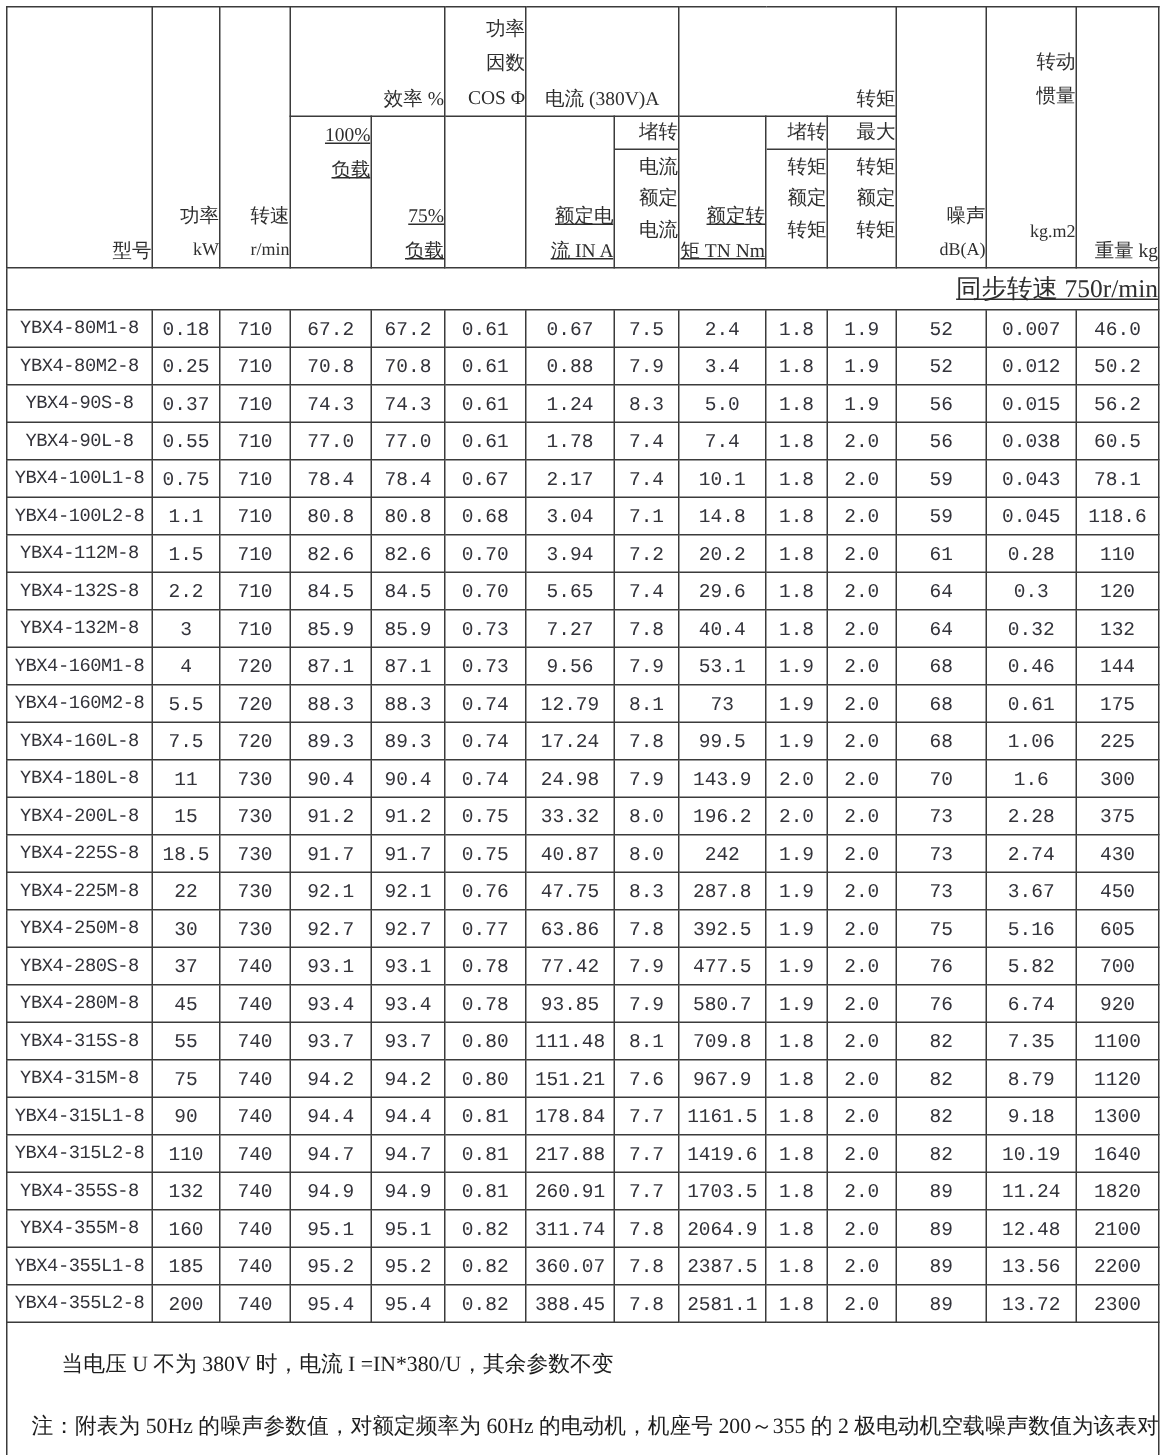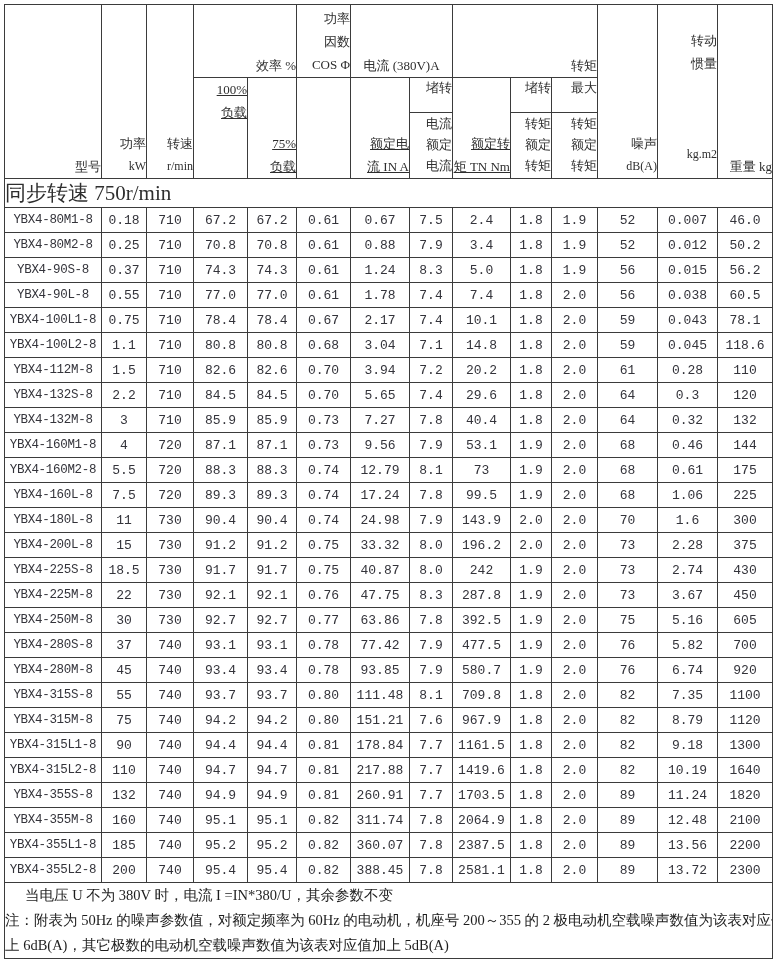--- a/index.html
+++ b/index.html
@@ -13,36 +13,36 @@
   th{font-size:13px;line-height:23px;vertical-align:middle;text-align:right;}
   th .ln{display:block;}
   th.vb{vertical-align:bottom;padding-bottom:7px;}
   th.vt{vertical-align:top;padding-top:5px;}
   th.tl{text-align:right;padding-left:8px;text-decoration:underline;}
   th.model-h{vertical-align:bottom;padding-bottom:15px;}
   th.eff-h{text-align:right;padding-left:10px;}
   th.cos-h{vertical-align:middle;line-height:23px;}
   th.cur-h{text-align:center;padding-left:8px;}
   th.frac{vertical-align:top;padding-top:3px;}
-  th.frac .frac-top{display:block;border-bottom:1px solid #3b3b3b;line-height:20px;padding-bottom:14px;}
+  th.frac .frac-top{display:block;border-bottom:1px solid #3b3b3b;line-height:20px;padding-bottom:1px;}
   th.frac .ln{line-height:21px;}
   th.inertia-h{vertical-align:top;}
   th.inertia-h .inertia-name{margin-top:24px;line-height:23px;}
   th.inertia-h .inertia-unit{margin-top:72px;font-size:12px;line-height:14px;}
   th .unit{font-family:Liberation Serif, serif;font-size:12px;}
   
   tr.sync-row{height:28px;}
-  tr.sync-row td{text-align:left;font-size:21px;border-left:1px solid #3b3b3b;border-right:1px solid #3b3b3b;}
+  tr.sync-row td{text-align:right;font-size:17px;border-left:1px solid #3b3b3b;border-right:1px solid #3b3b3b;text-decoration:underline;}
   
   tbody.data tr{height:25px;}
   tbody.data td{text-align:center;vertical-align:middle;font-family:"Liberation Mono","DejaVu Sans Mono",monospace;font-size:13px;color:#33333a;}
   tbody.data td.model{font-size:12.5px;letter-spacing:-0.3px;}
   
   td.notes-cell{padding:4px 6px 8px 6px;}
-  .note-line{margin:0;font-size:14.5px;line-height:25px;color:#1d1d1d;white-space:nowrap;}
+  .note-line{margin:16px;font-size:14.5px;line-height:25px;color:#1d1d1d;white-space:nowrap;}
   .note-line.indented{padding-left:20px;}
 </style>
 </head>
 <body>
 
 <div class="page">
   <table class="spec">
     <colgroup>
       <col style="width:97px">
         <col style="width:45px">

